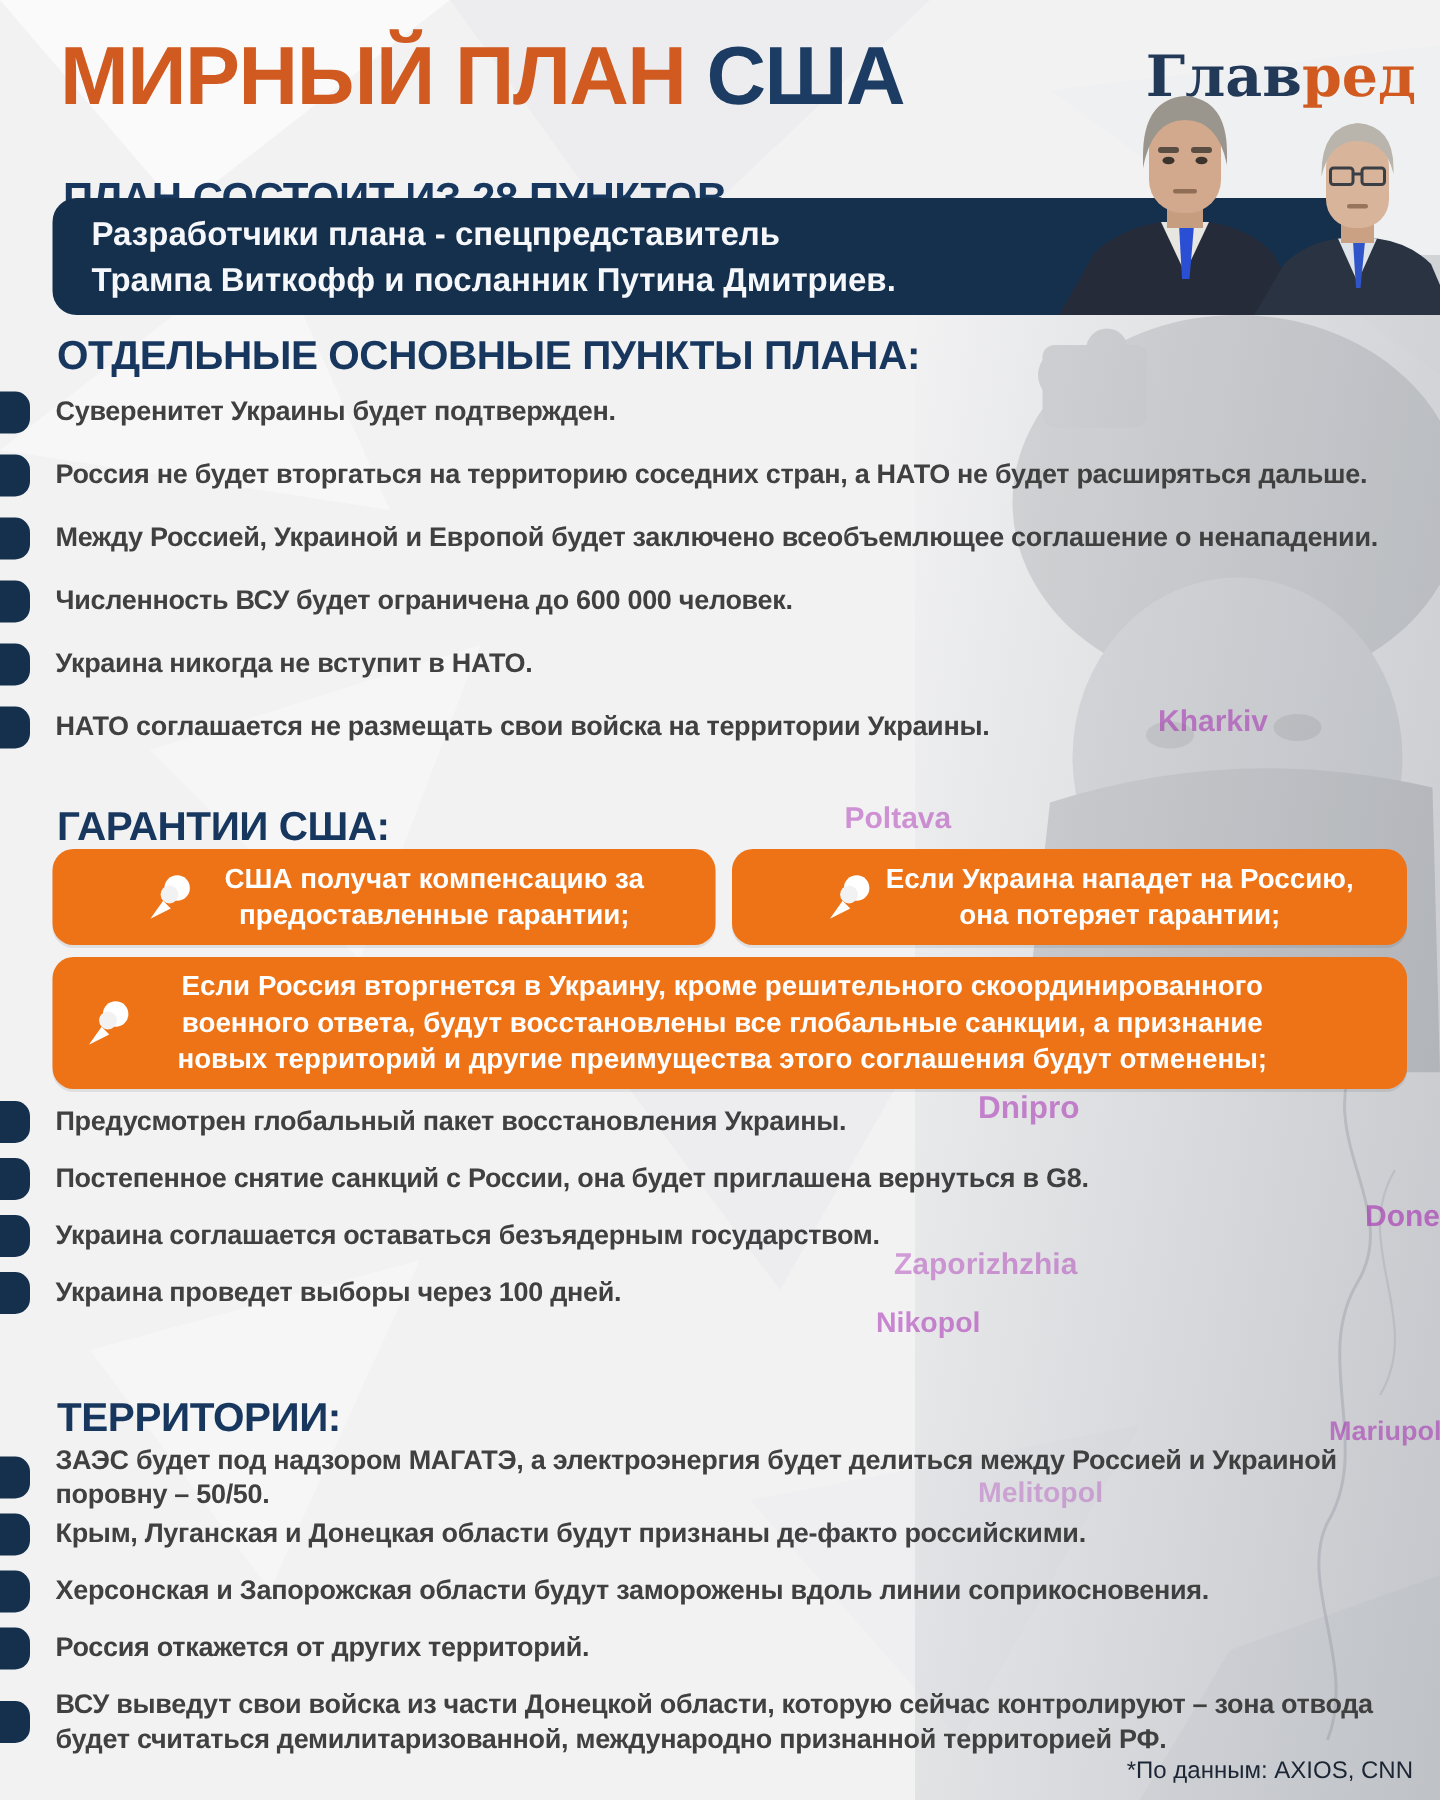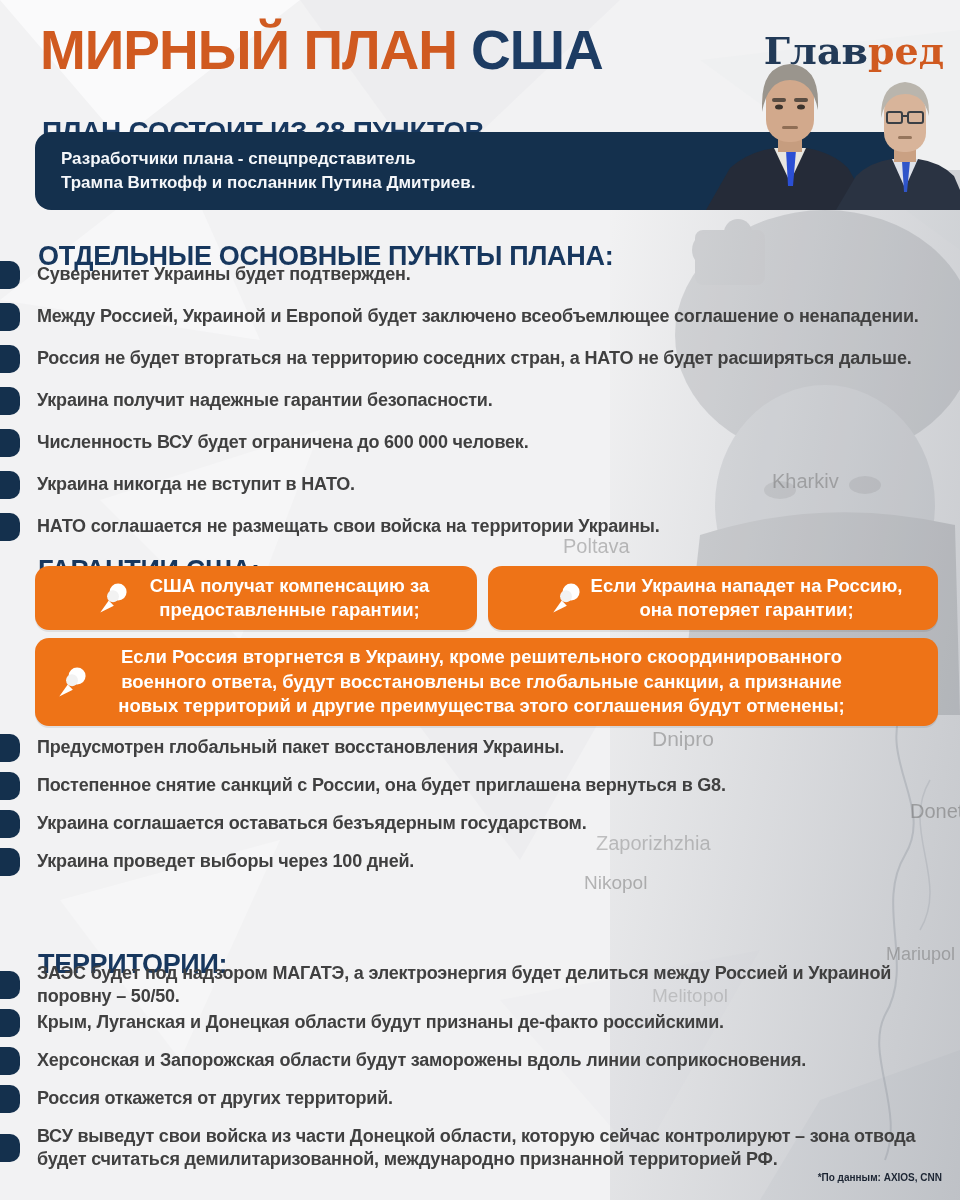--- a/index.html
+++ b/index.html
@@ -10,21 +10,21 @@
     -webkit-font-smoothing:antialiased;
   }
   .layer{position:absolute;}
   
   .bg-svg{left:0;top:0;z-index:0;}
   .graywash{
     left:610px;top:170px;width:350px;height:1030px;z-index:0;
     background:linear-gradient(100deg, rgba(180,184,190,0) 0%, rgba(168,172,179,.35) 55%, rgba(148,153,161,.5) 100%);
   }
   .map-label{
-    position:absolute;z-index:1;color:#737373;font-weight:400;white-space:nowrap;
+    position:absolute;z-index:1;color:#a21caf;font-weight:700;white-space:nowrap;
   }
   .soldier{left:640px;top:205px;z-index:1;opacity:.17;}
   
   .title{
     left:40px;top:18px;z-index:2;font-size:55px;font-weight:800;letter-spacing:-1px;white-space:nowrap;
   }
   .title .accent{color:#d05a20;margin-right:14px;}
   .title .rest{color:#1d3c63;}
   .subtitle{
     left:42px;top:90px;z-index:2;font-size:28px;font-weight:800;color:#17375e;letter-spacing:-.3px;white-space:nowrap;margin-top:26px;
@@ -32,25 +32,25 @@
   .logo{
     top:28px;right:16px;z-index:2;font-family:"DejaVu Serif", serif;font-weight:700;font-size:38px;white-space:nowrap;
   }
   .logo .l1{color:#223a57;} .logo .l2{color:#d05a20;}
   .banner{
     left:35px;top:132px;width:875px;height:78px;z-index:2;
     background:#14304d;border-radius:16px;
     display:flex;flex-direction:column;justify-content:center;
     padding-left:26px;box-sizing:border-box;
   }
-  .banner div{color:#f5f7fa;font-size:17px;font-weight:600;line-height:1.42;}
+  .banner div{color:#f5f7fa;font-size:22px;font-weight:600;line-height:1.42;}
   .photos{left:678px;top:50px;z-index:3;}
   
   .heading{
-    position:absolute;left:38px;z-index:2;font-size:27px;font-weight:800;color:#17375e;letter-spacing:-.3px;white-space:nowrap;margin-top:19px;
+    position:absolute;left:38px;z-index:2;font-size:27px;font-weight:800;color:#17375e;letter-spacing:-.3px;white-space:nowrap;
   }
   .h1{top:222px;} .h2{top:536px;} .h3{top:930px;}
   ul.blist{
     position:absolute;left:0;margin:0;padding:0;list-style:none;z-index:2;width:960px;
   }
   .list1{top:254px;} .list2{top:729px;} .list3{top:966px;}
   ul.blist li{
     position:relative;display:flex;align-items:center;
     padding-left:37px;box-sizing:border-box;
     font-size:18px;font-weight:600;color:#404040;letter-spacing:-.2px;line-height:1.3;
@@ -74,21 +74,21 @@
     flex:1;text-align:center;font-size:18.5px;font-weight:700;line-height:1.32;
     padding:8px 34px 8px 6px;
   }
   .card.small{height:64px;padding-left:41px;}
   .card.small:first-child{width:442px;}
   .card.small:last-child{width:450px;}
   .card.wide{width:903px;height:88px;margin-top:8px;}
   .card.wide .ctext{padding-right:70px;}
   
   .source{
-    right:18px;top:1172px;z-index:2;font-size:10px;font-weight:700;color:#1c2533;white-space:nowrap;
+    right:18px;top:1172px;z-index:2;font-size:16px;font-weight:400;color:#1c2533;white-space:nowrap;
   }
 </style>
 </head>
 <body>
 
 <svg class="layer bg-svg" width="960" height="1200">
   <polygon points="0,0 300,0 120,140" fill="#fafafb"></polygon>
   <polygon points="300,0 620,0 430,180" fill="#ededef"></polygon>
   <polygon points="0,300 180,160 260,340" fill="#f7f7f8"></polygon>
   <polygon points="700,60 960,30 960,250" fill="#eff0f1"></polygon>
@@ -165,29 +165,25 @@
 </svg>
 
 <div class="heading h1">ОТДЕЛЬНЫЕ ОСНОВНЫЕ ПУНКТЫ ПЛАНА:</div>
 <ul class="blist list1">
   <li>
       <span class="pill"></span>
       <span>Суверенитет Украины будет подтвержден.</span>
     </li>
   <li>
       <span class="pill"></span>
+      <span>Россия не будет вторгаться на территорию соседних стран, а НАТО не будет расширяться дальше.</span>
+    </li>
+  <li>
+      <span class="pill"></span>
       <span>Между Россией, Украиной и Европой будет заключено всеобъемлющее соглашение о ненападении.</span>
-    </li>
-  <li>
-      <span class="pill"></span>
-      <span>Россия не будет вторгаться на территорию соседних стран, а НАТО не будет расширяться дальше.</span>
-    </li>
-  <li>
-      <span class="pill"></span>
-      <span>Украина получит надежные гарантии безопасности.</span>
     </li>
   <li>
       <span class="pill"></span>
       <span>Численность ВСУ будет ограничена до 600 000 человек.</span>
     </li>
   <li>
       <span class="pill"></span>
       <span>Украина никогда не вступит в НАТО.</span>
     </li>
   <li>

